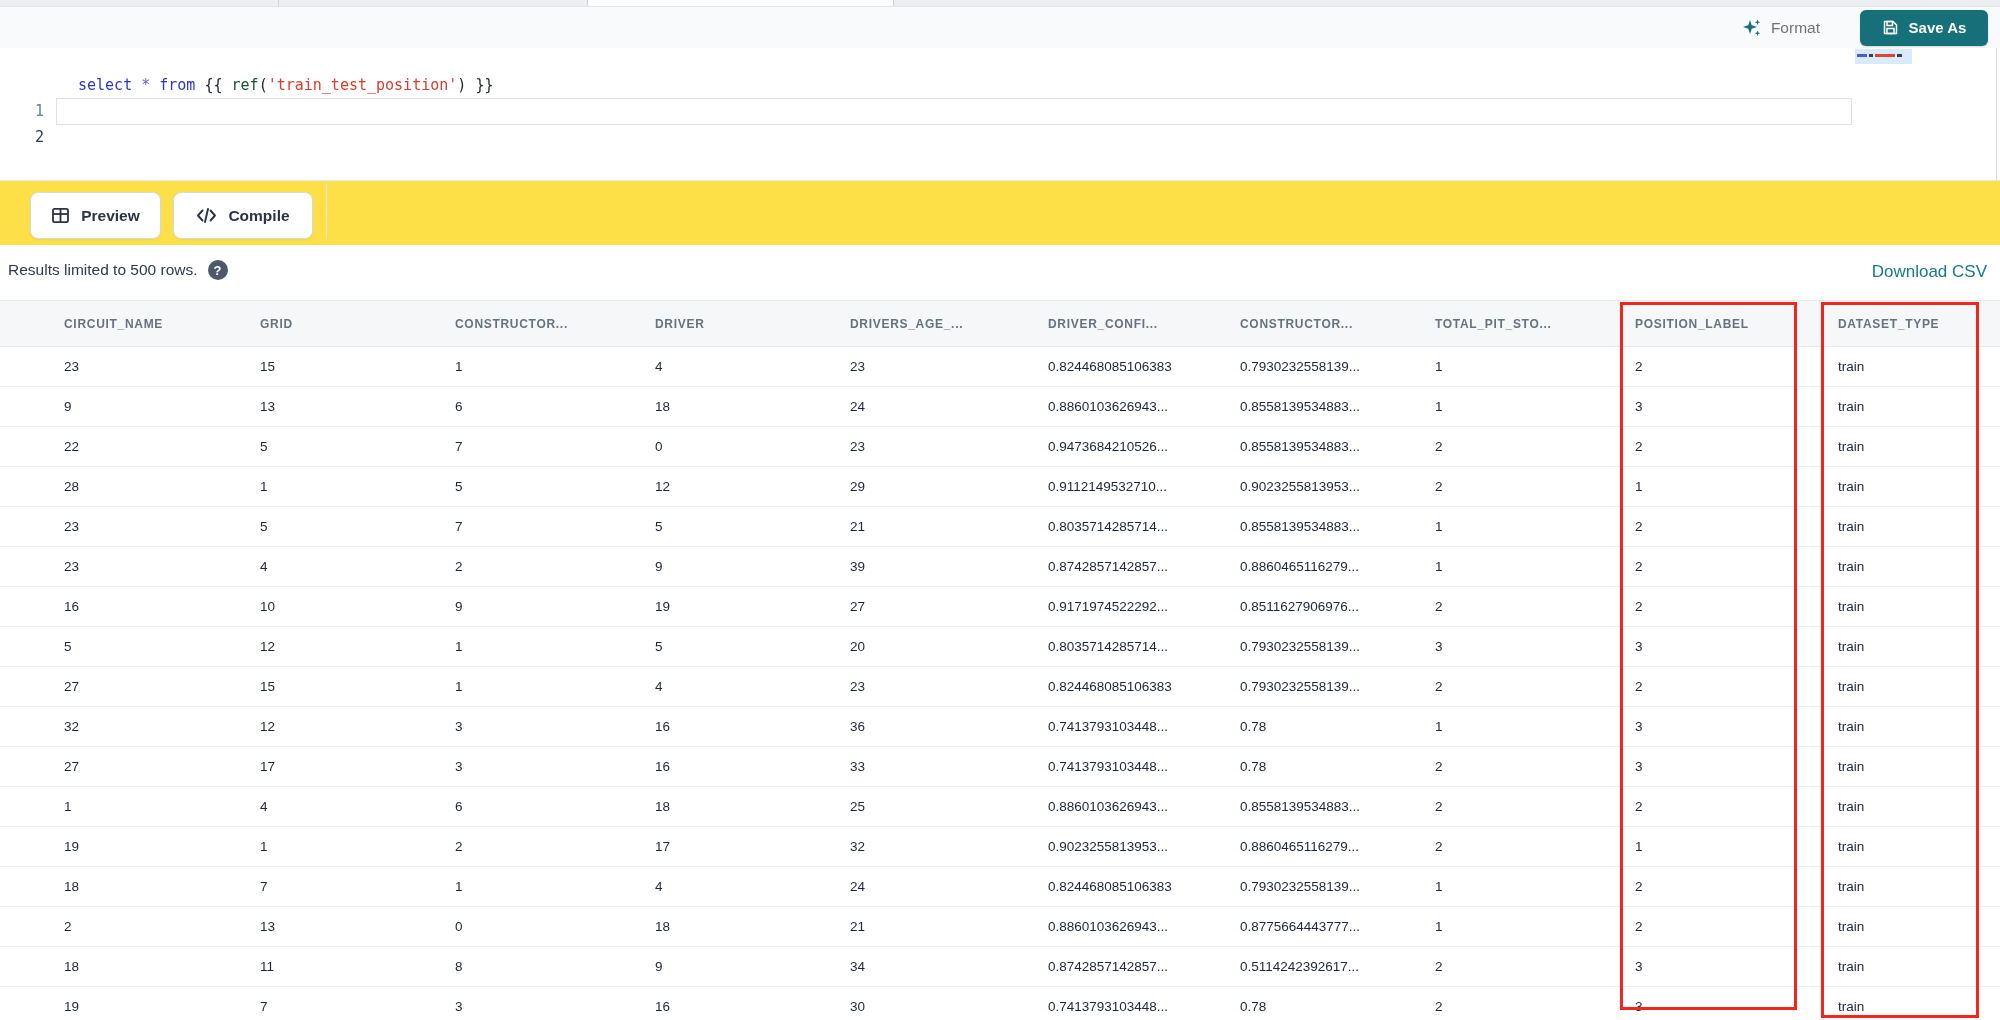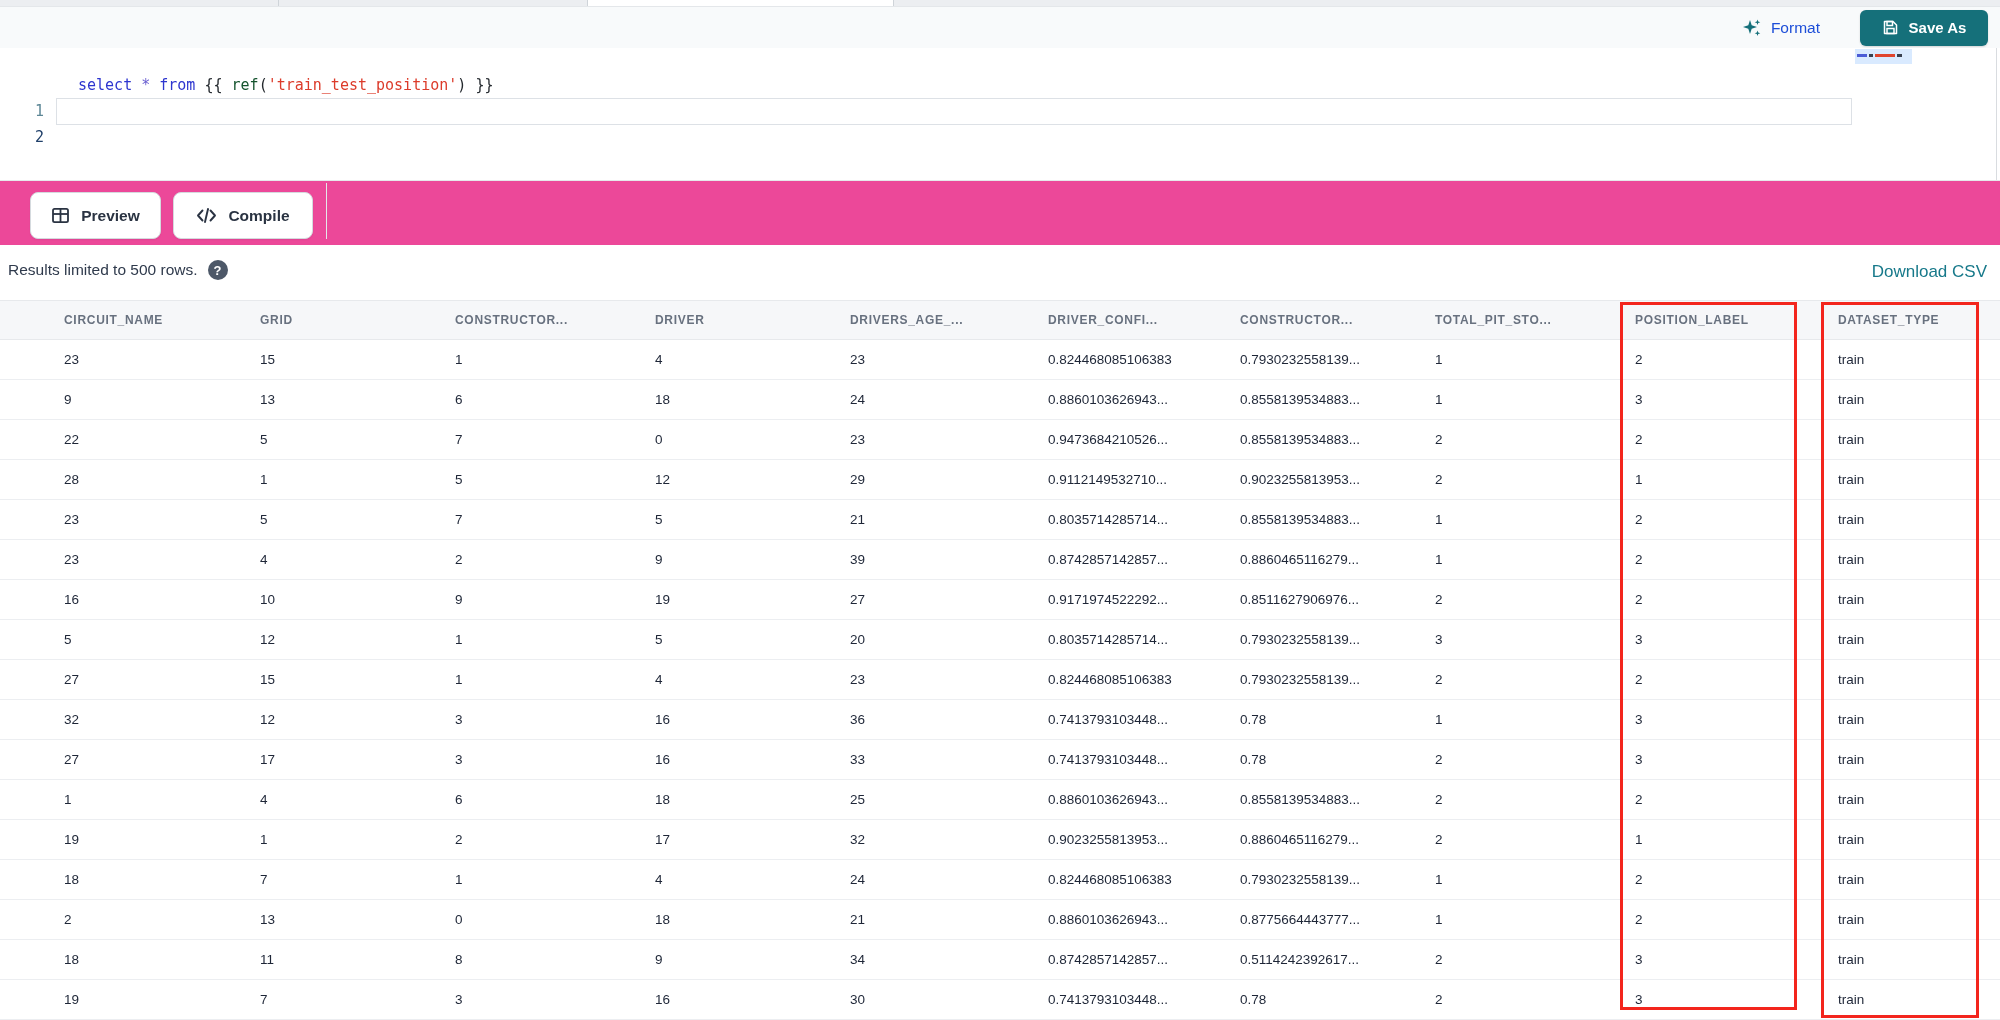--- a/index.html
+++ b/index.html
@@ -11,21 +11,21 @@
   
   .tab-strip{position:absolute;top:0;left:0;width:2000px;height:6px;background:#eceef1;border-bottom:1px solid #e4e7ea;}
   .tab-strip .seg-active{position:absolute;left:587px;top:0;width:306px;height:6px;background:#ffffff;}
   .tab-strip .vdiv{position:absolute;top:0;width:1px;height:6px;background:#cfd4d9;}
   .tab-strip .d1{left:278px}.tab-strip .d2{left:587px}.tab-strip .d3{left:893px}
 
   
   .toolbar{position:absolute;top:7px;left:0;width:2000px;height:41px;background:#f8fafb;
     display:flex;align-items:center;justify-content:flex-end;}
   .format-btn{display:flex;align-items:center;gap:9px;background:transparent;border:none;cursor:pointer;
-    color:#1d4ed8;font-family:"Liberation Sans",sans-serif;font-size:15.5px;margin-right:38px;padding:4px 2px;}
+    color:#737373;font-family:"Liberation Sans",sans-serif;font-size:15.5px;margin-right:38px;padding:4px 2px;}
   .saveas-btn{display:flex;align-items:center;gap:10px;justify-content:center;
     width:128px;height:36px;margin-right:12px;background:#15707a;border:none;border-radius:6px;cursor:pointer;
     color:#ffffff;font-family:"Liberation Sans",sans-serif;font-size:15px;font-weight:700;box-shadow:0 1px 2px rgba(0,0,0,.15);}
 
   
   .editor{position:absolute;top:48px;left:0;width:2000px;height:132px;background:#ffffff;}
   .code-line{position:absolute;left:0;width:1996px;height:26px;line-height:26px;
     font-family:"DejaVu Sans Mono",monospace;font-size:15px;white-space:pre;}
   .line-1{top:24px;}
   .line-2{top:50px;}
@@ -39,21 +39,21 @@
   .tk-br{color:#24292e;}
   .tk-fn{color:#14532d;}
   .tk-str{color:#dc3b2a;}
   .tk-pl{color:#24292e;}
   .minimap{position:absolute;left:1855px;top:1px;width:57px;height:15px;background:rgba(147,196,255,.35);cursor:pointer;}
   .minimap .mm-line{position:absolute;left:2px;top:5px;height:3px;display:flex;gap:2px;}
   .mm-seg{height:3px;display:inline-block;}
   .editor-scroll-line{position:absolute;left:1996px;top:0;width:1px;height:132px;background:#d9dce0;}
 
   
-  .action-row{position:absolute;top:180px;left:0;width:2000px;height:65px;background:#ec4899;border-top:1px solid #e6e8eb;}
+  .action-row{position:absolute;top:180px;left:0;width:2000px;height:65px;background:#fde047;border-top:1px solid #e6e8eb;}
   .btn{position:absolute;top:11px;height:47px;display:flex;align-items:center;justify-content:center;gap:11px;
     background:#ffffff;border:1px solid #d5dade;border-radius:8px;cursor:pointer;
     font-family:"Liberation Sans",sans-serif;font-size:15.5px;font-weight:700;color:#2a3342;
     box-shadow:0 1px 2px rgba(20,30,50,.06);}
   .preview-btn{left:30px;width:131px;}
   .compile-btn{left:173px;width:140px;}
   .v-divider{position:absolute;left:326px;top:2px;width:1px;height:56px;background:#e4e7ea;}
   .tabs{position:absolute;left:360px;top:0;height:56px;display:flex;gap:46px;}
   .tab{position:relative;display:flex;align-items:center;height:52px;padding:0 8px;cursor:pointer;
     font-size:15.5px;font-weight:700;color:#323c4e;}
@@ -64,21 +64,21 @@
   .info-left{position:absolute;left:8px;top:15px;display:flex;align-items:center;gap:10px;
     font-size:15.5px;color:#2f3a4c;}
   .help-icon{width:20px;height:20px;border-radius:50%;background:#4d5868;color:#ffffff;
     display:flex;align-items:center;justify-content:center;font-size:13px;font-weight:700;cursor:pointer;}
   .download-link{position:absolute;right:13px;top:17px;color:#17798a;font-size:17px;cursor:pointer;text-decoration:none;}
 
   
   .results-table{position:absolute;top:300px;left:0;width:2000px;}
   .grid-row{display:grid;grid-template-columns:196px 195px 200px 195px 198px 192px 195px 200px 203px 1fr;
     padding-left:64px;align-items:center;box-sizing:border-box;}
-  .thead{height:40px;background:#f6f7f9;border-top:1px solid #e7e9ec;border-bottom:1px solid #e7e9ec;}
+  .thead{height:47px;background:#f6f7f9;border-top:1px solid #e7e9ec;border-bottom:1px solid #e7e9ec;}
   .th-cell{font-size:12px;font-weight:700;color:#68717f;letter-spacing:.7px;overflow:hidden;white-space:nowrap;}
   .t-row{height:40px;border-bottom:1px solid #eceef1;background:#ffffff;}
   .t-cell{font-size:13.5px;color:#1e2637;overflow:hidden;white-space:nowrap;}
 
   
   .hl-box{position:absolute;border:3px solid #f3251d;box-sizing:border-box;pointer-events:none;}
   .hl-box-1{left:1620px;top:302px;width:177px;height:708px;}
   .hl-box-2{left:1821px;top:302px;width:158px;height:716px;}
 </style>
 </head>

